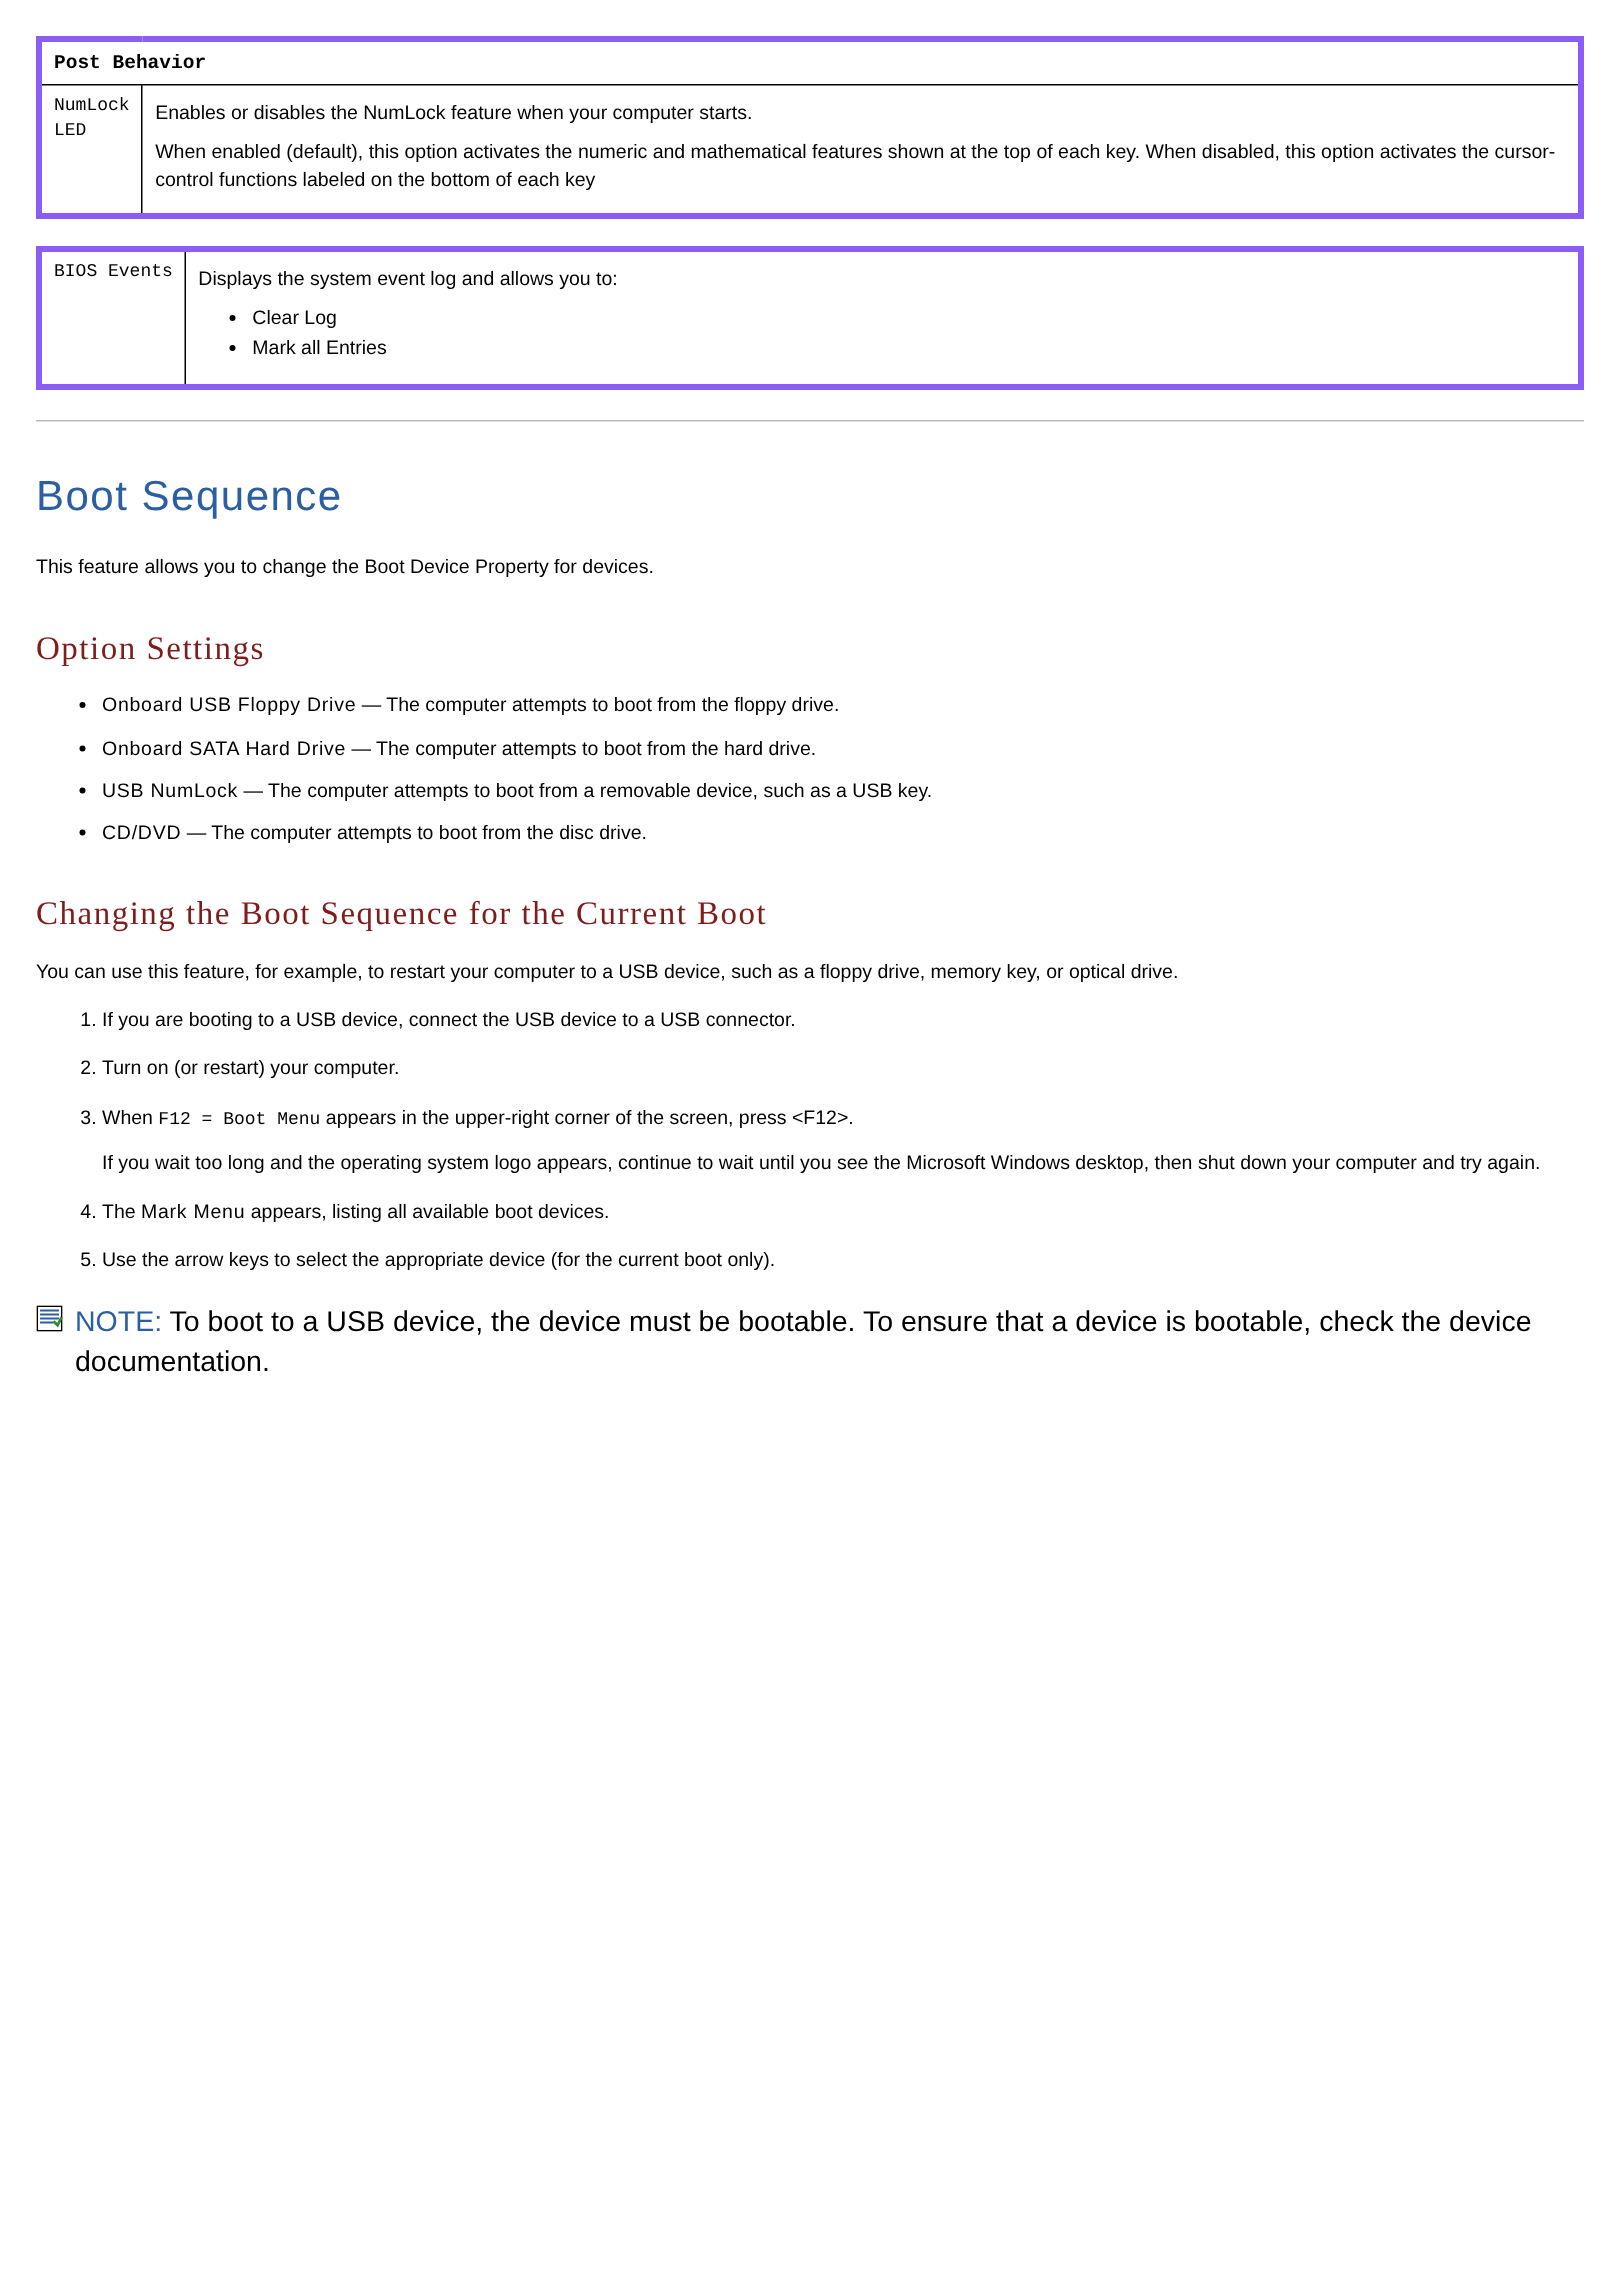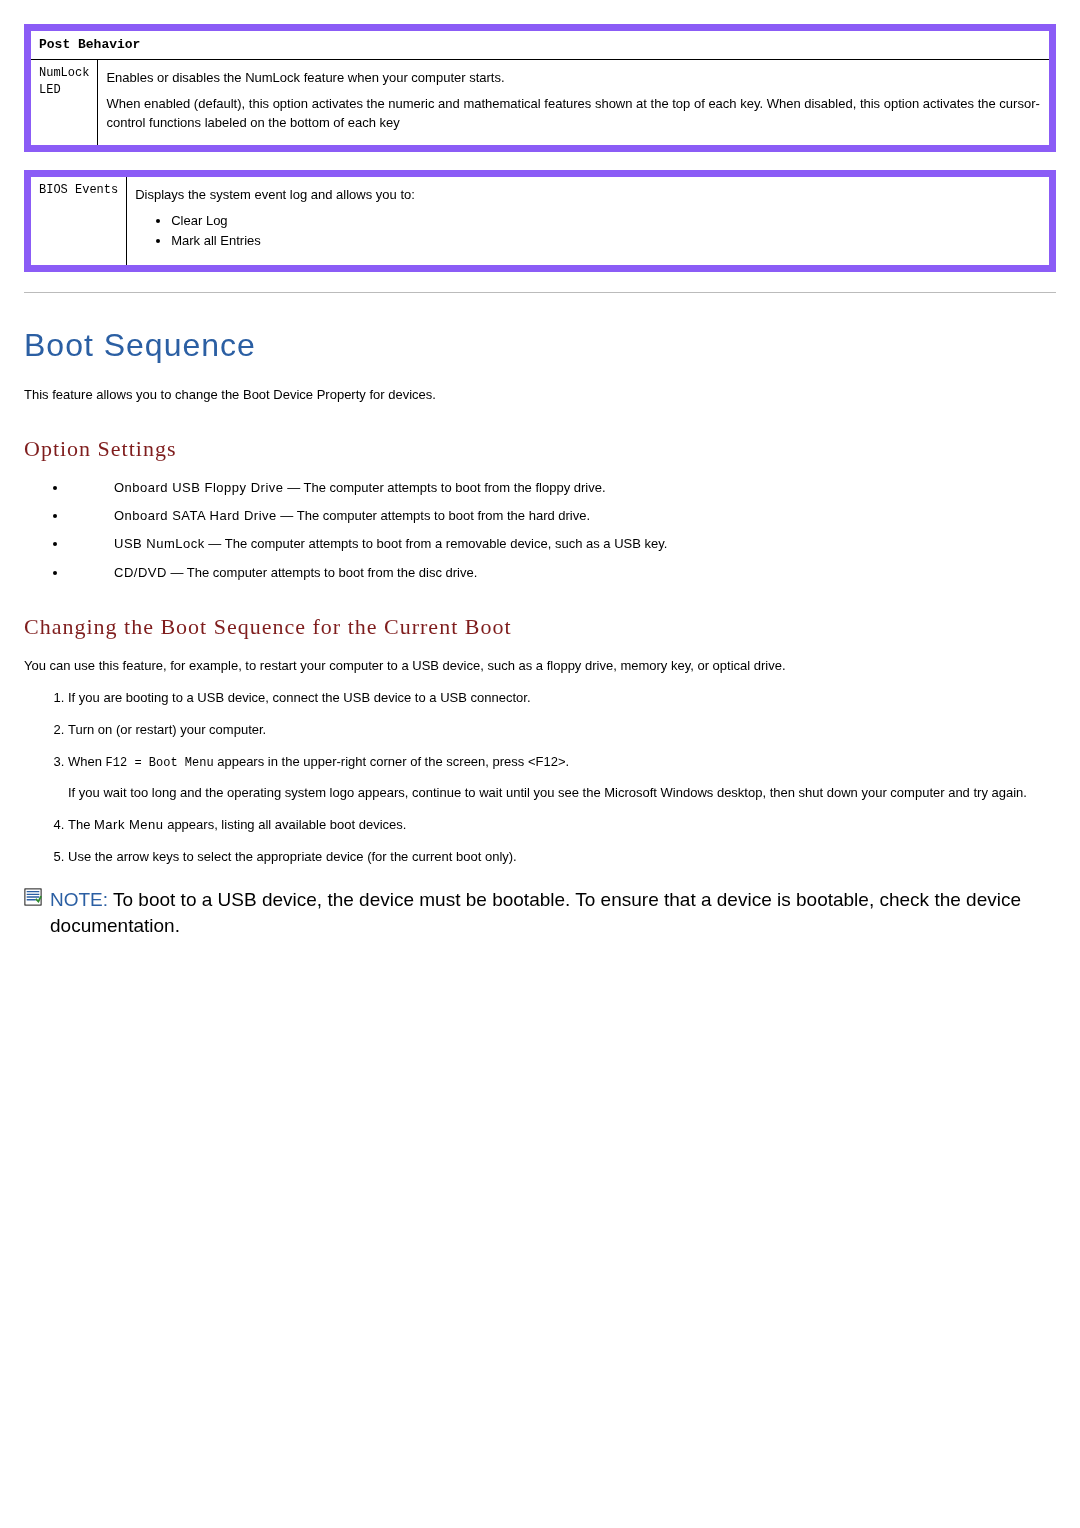--- a/index.html
+++ b/index.html
@@ -4,21 +4,21 @@
 <style>
   body {
     font-family: Verdana, Geneva, sans-serif;
     font-size: 13px;
     color: #000;
     margin: 24px;
     line-height: 1.4;
   }
   table {
     border-collapse: collapse;
-    border: 7px solid #8b5cf6;
+    border: 4px solid #8b5cf6;
     margin-bottom: 18px;
   }
   table.full {
     width: 100%;
   }
   th, td {
     border: 1px solid #000;
     padding: 5px 8px;
     vertical-align: top;
     text-align: left;
@@ -50,21 +50,21 @@
   }
   hr.sep {
     border: none;
     border-top: 1px solid #bbb;
     margin: 20px 0 30px 0;
   }
   h1 {
     font-family: Verdana, Geneva, sans-serif;
     font-weight: normal;
     color: #2b5fa3;
-    font-size: 32px;
+    font-size: 28px;
     letter-spacing: 1px;
     margin: 10px 0 18px 0;
   }
   h2 {
     font-family: Liberation Serif, serif;
     font-weight: normal;
     color: #7f1d1d;
     font-size: 22px;
     letter-spacing: 1px;
     margin: 30px 0 14px 0;
@@ -74,21 +74,20 @@
   }
   ul.opt {
     margin: 4px 0 10px 0;
     padding-left: 44px;
   }
   ul.opt li {
     margin: 10px 0;
   }
   ul.opt li .opt-name {
     letter-spacing: 0.5px;
-    margin-left: 46px;
   }
   ol.steps {
     margin: 4px 0 14px 0;
     padding-left: 44px;
   }
   ol.steps > li {
     margin: 10px 0 14px 0;
   }
   ol.steps li p {
     margin: 12px 0 4px 0;

